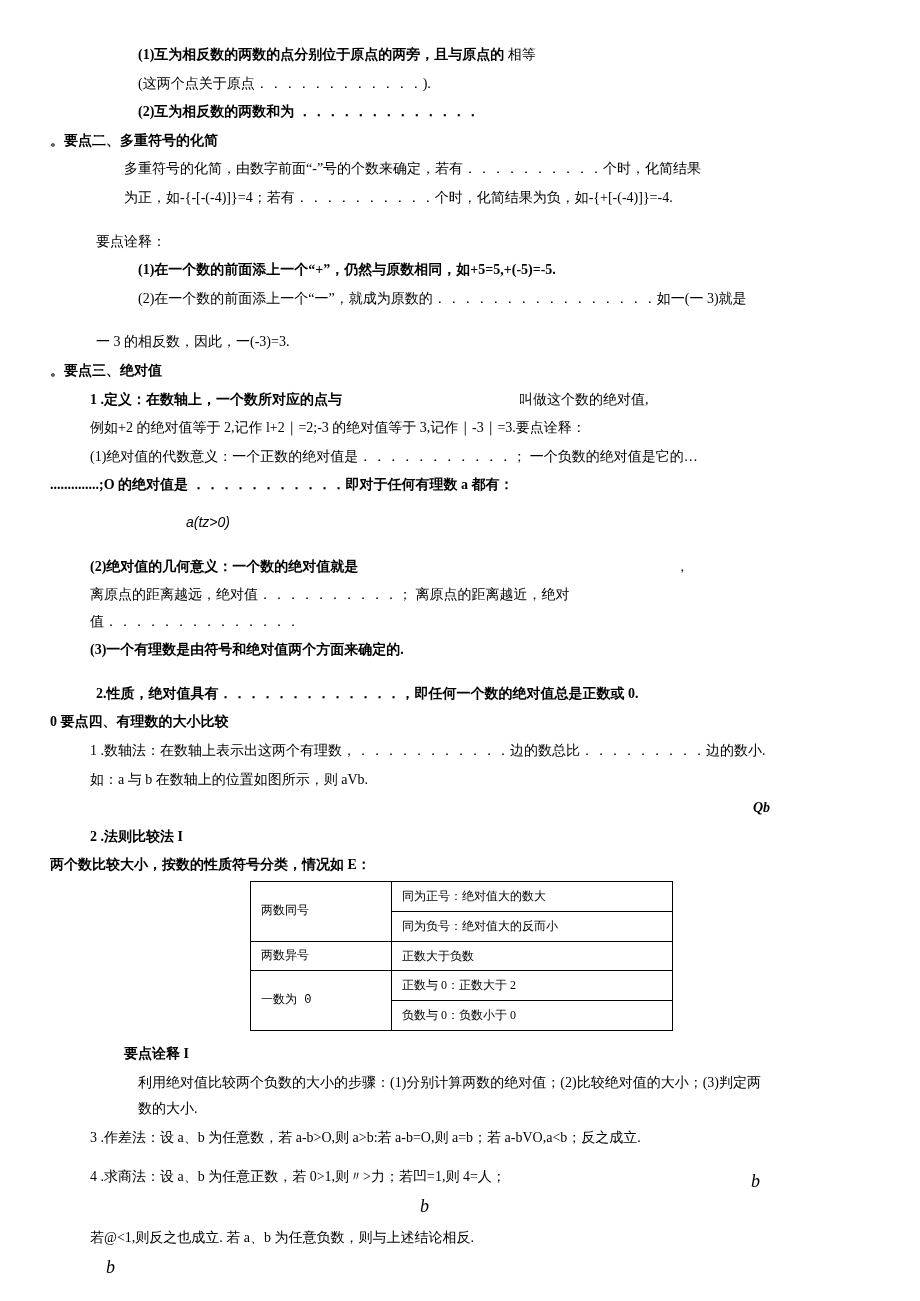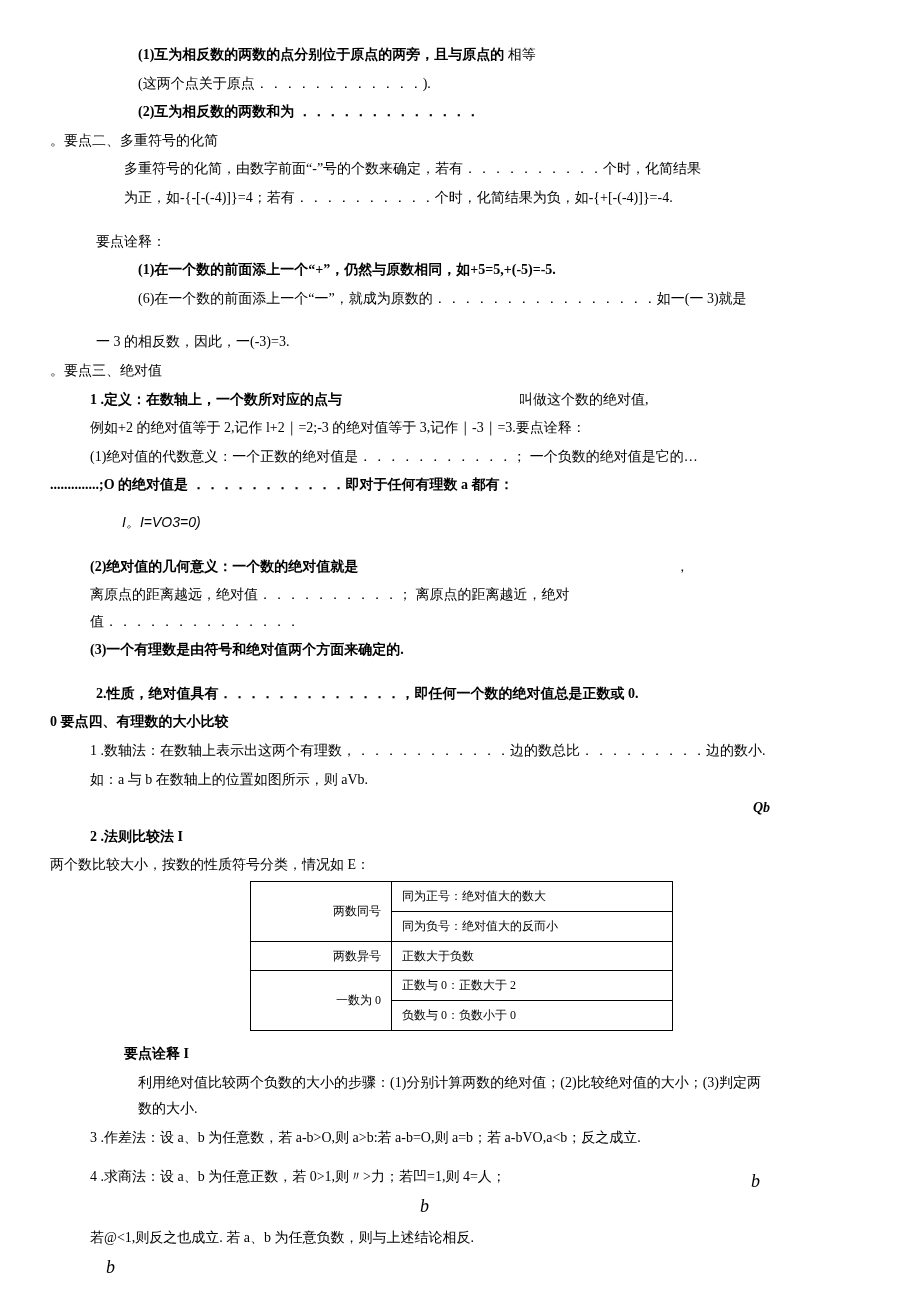--- a/index.html
+++ b/index.html
@@ -11,76 +11,76 @@
     margin: 0;
     padding: 40px 50px;
     width: 820px;
     box-sizing: border-box;
   }
   .line { margin: 2px 0; }
   .indent-1 { padding-left: 46px; margin-top: 17px; }
   .indent-1b { padding-left: 40px; }
   .indent-2 { padding-left: 74px; }
   .indent-3 { padding-left: 88px; }
-  .indent-0 { padding-left: 0; }
+  .indent-0 { padding-left: 0; font-weight: bold; }
   .bold { font-weight: bold; }
   .right-word { display: inline-block; }
   .formula-block {
     font-family: Arial, sans-serif;
     font-style: italic;
     margin: 10px 0 18px 72px;
   }
   .formula-line { margin: 2px 0; }
   .center { text-align: right; padding-left: 230px; font-family: "Times New Roman", serif; }
   table.cmp {
     border-collapse: collapse;
     margin: 2px auto 10px 200px;
   }
   table.cmp td {
     border: 1px solid #000;
     padding: 3px 10px;
     font-size: 12px;
     vertical-align: middle;
   }
-  table.cmp td.lab { text-align: right; width: 120px; }
+  table.cmp td.lab { text-align: left; width: 120px; font-family: Liberation Mono, monospace; }
   .ital { font-style: italic; font-family: "Times New Roman", serif; }
   .row-4 { position: relative; margin-top: 13px; }
   .far-b { position: absolute; right: 10px; top: 0; font-style: italic; font-family: "Times New Roman", serif; font-size: 18px; }
   .under-b { font-style: italic; font-family: "Times New Roman", serif; font-size: 18px; padding-left: 56px; margin-top: -4px; }
 </style>
 </head>
 <body>
 
 <div class="line indent-3">
   <span class="bold">(1)互为相反数的两数的点分别位于原点的两旁，且与原点的</span>
   <span class="right-word">相等</span>
 </div>
 <div class="line indent-3">(这两个点关于原点．．．．．．．．．．．．).</div>
 <div class="line indent-3"><span class="bold">(2)互为相反数的两数和为 ．．．．．．．．．．．．．</span></div>
 
 <div class="line indent-0">。要点二、多重符号的化简</div>
 <div class="line indent-2">多重符号的化简，由数字前面“-”号的个数来确定，若有．．．．．．．．．．个时，化简结果</div>
 <div class="line indent-2"><span>为正，如-{-[-(-4)]}=4；若有．．．．．．．．．．个时，化简结果为负，如-{+[-(-4)]}=-4.</span></div>
 <div class="line indent-1">要点诠释：</div>
 <div class="line indent-3 bold">(1)在一个数的前面添上一个“+”，仍然与原数相同，如+5=5,+(-5)=-5.</div>
-<div class="line indent-3"><span>(6)在一个数的前面添上一个“一”，就成为原数的．．．．．．．．．．．．．．．．如一(一 3)就是</span></div>
+<div class="line indent-3"><span>(2)在一个数的前面添上一个“一”，就成为原数的．．．．．．．．．．．．．．．．如一(一 3)就是</span></div>
 <div class="line indent-1"><span>一 3 的相反数，因此，一(-3)=3.</span></div>
 
 <div class="line indent-0">。要点三、绝对值</div>
 <div class="line indent-1b">
   <span class="bold">1 .定义：在数轴上，一个数所对应的点与</span>
   <span style="display:inline-block;width:170px;"></span>
   <span>叫做这个数的绝对值,</span>
 </div>
 <div class="line indent-1b"><span>例如+2 的绝对值等于 2,记作 l+2｜=2;-3 的绝对值等于 3,记作｜-3｜=3.要点诠释：</span></div>
 <div class="line indent-1b"><span>(1)绝对值的代数意义：一个正数的绝对值是．．．．．．．．．．．； 一个负数的绝对值是它的…</span></div>
 <div class="line indent-0 bold">..............;O 的绝对值是 ．．．．．．．．．．．即对于任何有理数 a 都有：</div>
 
 <div class="formula-block">
-  <div class="formula-line">I。I=VO3=0)</div>
+  <div class="formula-line" style="padding-left:64px;">a(tz&gt;0)</div>
 </div>
 
 <div class="line indent-1b">
   <span class="bold">(2)绝对值的几何意义：一个数的绝对值就是</span>
   <span style="display:inline-block;width:310px;"></span>
   <span>，</span>
 </div>
 <div class="line indent-1b">离原点的距离越远，绝对值．．．．．．．．．．； 离原点的距离越近，绝对值．．．．．．．．．．．．．．</div>
 <div class="line indent-1b bold">(3)一个有理数是由符号和绝对值两个方面来确定的.</div>
 <div class="line indent-1 bold">2.性质，绝对值具有．．．．．．．．．．．．．，即任何一个数的绝对值总是正数或 0.</div>

